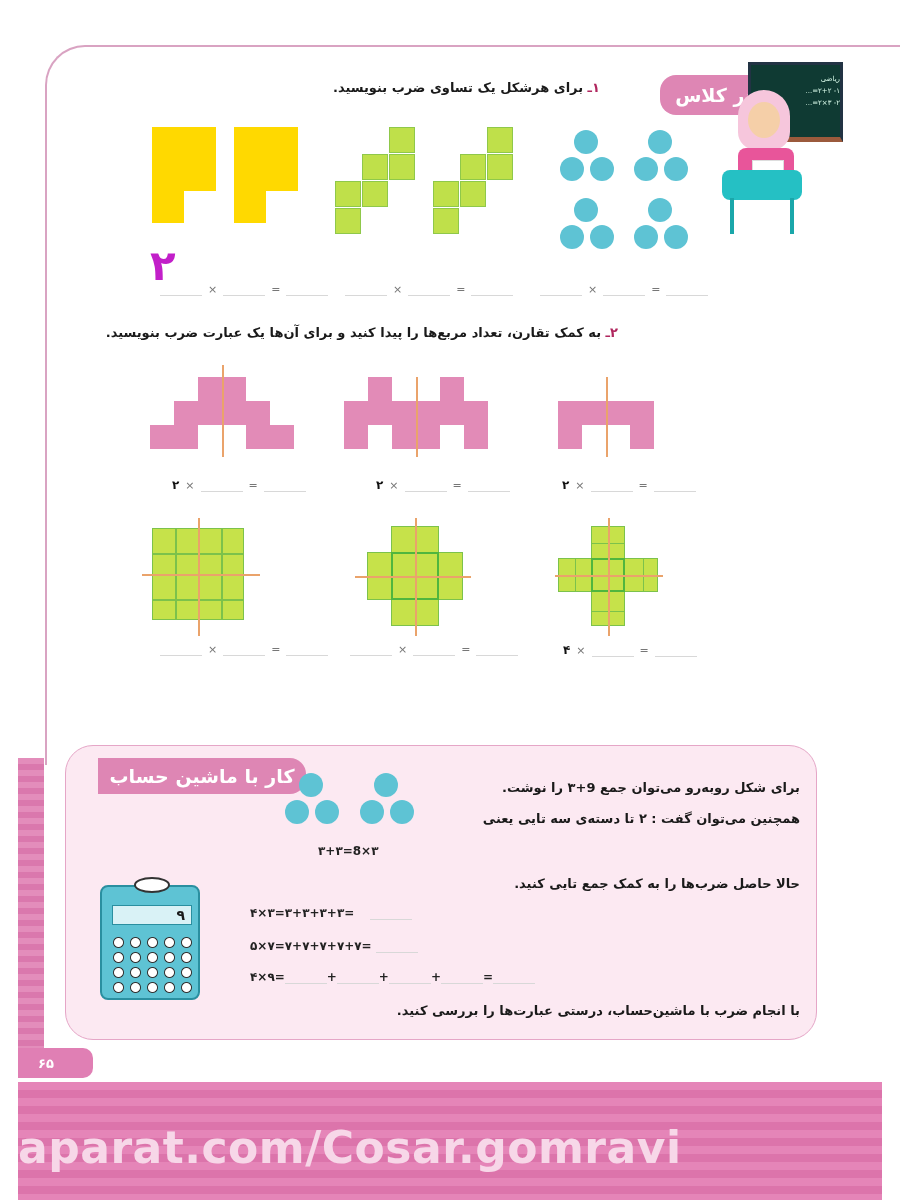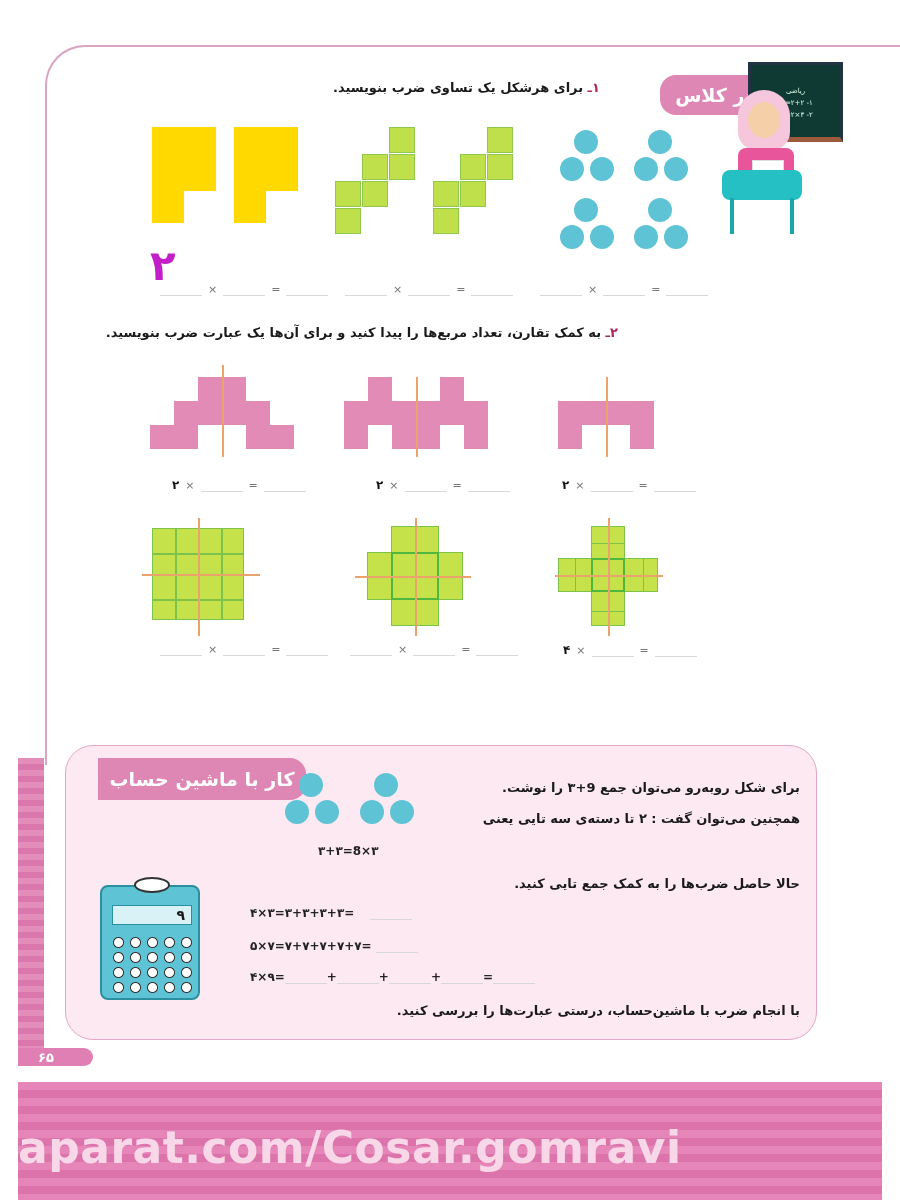--- a/index.html
+++ b/index.html
@@ -34,40 +34,40 @@
   .blank { display: inline-block; width: 42px; border-bottom: 1px solid #d8d8d8; height: 10px; }
   .ans .n { color: #111; font-weight: bold; font-size: 12px; }
 
   
   .calc-box { left: 65px; top: 745px; width: 752px; height: 295px; background: #fce9f2;
               border: 1.5px solid #e5a6c7; border-radius: 28px; }
   .calc-text { font-size: 13px; font-weight: bold; direction: rtl; white-space: nowrap; }
   .eq { font-size: 12px; font-weight: bold; direction: ltr; white-space: nowrap; color: #222; }
 
   
-  .page-num { left: 18px; top: 1048px; width: 75px; height: 18px; background: #e07fb4; border-radius: 0 10px 10px 0;
+  .page-num { left: 18px; top: 1048px; width: 75px; height: 30px; background: #e07fb4; border-radius: 0 10px 10px 0;
               color: #fff; font-size: 13px; font-weight: bold; padding-left: 20px; display: flex; align-items: center; }
   .banner { left: 18px; top: 1082px; width: 864px; height: 118px;
             background: repeating-linear-gradient(to bottom, #e585b8 0 8px, #dc74ab 8px 16px); }
   .watermark { left: 18px; top: 1122px; font-family: "DejaVu Sans", sans-serif; font-weight: bold;
                font-size: 44px; color: #f7d7e8; letter-spacing: 0.5px; }
 </style>
 </head>
 <body>
 
 <div class="abs page-frame"></div>
 <div class="abs side-line"></div>
 <div class="abs side-strip"></div>
 
 <div class="abs badge" style="left:612px;top:75px;width:145px;height:40px;">
   <span>کار در کلاس</span>
 </div>
 
 <div class="abs" style="left:748px;top:62px;width:95px;height:80px;background:#0f3a33;border:3px solid #234;border-bottom:5px solid #9b5a3c;">
-  <div style="color:#dfe;font-size:7px;text-align:center;margin-top:20px;line-height:12px;direction:rtl;">
+  <div style="color:#dfe;font-size:7px;margin-top:8px;line-height:12px;direction:rtl;">
     <div>ریاضی</div>
     <div>۱- ۲+۲=...</div>
     <div>۲- ۳×۲=...</div>
   </div>
 </div>
 <div class="abs" style="left:730px;top:90px;width:70px;height:150px;">
   <div style="position:absolute;left:8px;top:0;width:52px;height:60px;border-radius:26px 26px 18px 18px;background:#f6c6dc;"></div>
   <div style="position:absolute;left:18px;top:12px;width:32px;height:36px;border-radius:50%;background:#f5cfa8;"></div>
   <div style="position:absolute;left:8px;top:58px;width:56px;height:30px;background:#e8559a;border-radius:8px;"></div>
   <div style="position:absolute;left:22px;top:70px;width:32px;height:20px;background:#fff;border:1px solid #ddd;"></div>
@@ -254,21 +254,21 @@
 </div>
 <div class="ans" style="left:563px;top:643px;">
   <span class="n">۴</span>
     <span>×</span>
     <span class="blank"></span>
     <span>=</span>
     <span class="blank"></span>
 </div>
 
 <div class="abs calc-box"></div>
-<div class="abs badge" style="left:50px;top:758px;width:208px;height:42px;border-radius:0 16px 16px 0;">
+<div class="abs badge" style="left:50px;top:758px;width:208px;height:36px;border-radius:0 16px 16px 0;">
   <span>کار با ماشین حساب</span>
 </div>
 
 <div class="abs" style="left:285px;top:773px;width:60px;height:52px;">
   <div class="dot" style="left:14px;top:0"></div>
     <div class="dot" style="left:0;top:27px"></div>
     <div class="dot" style="left:30px;top:27px"></div>
 </div>
 <div class="abs" style="left:360px;top:773px;width:60px;height:52px;">
   <div class="dot" style="left:14px;top:0"></div>

